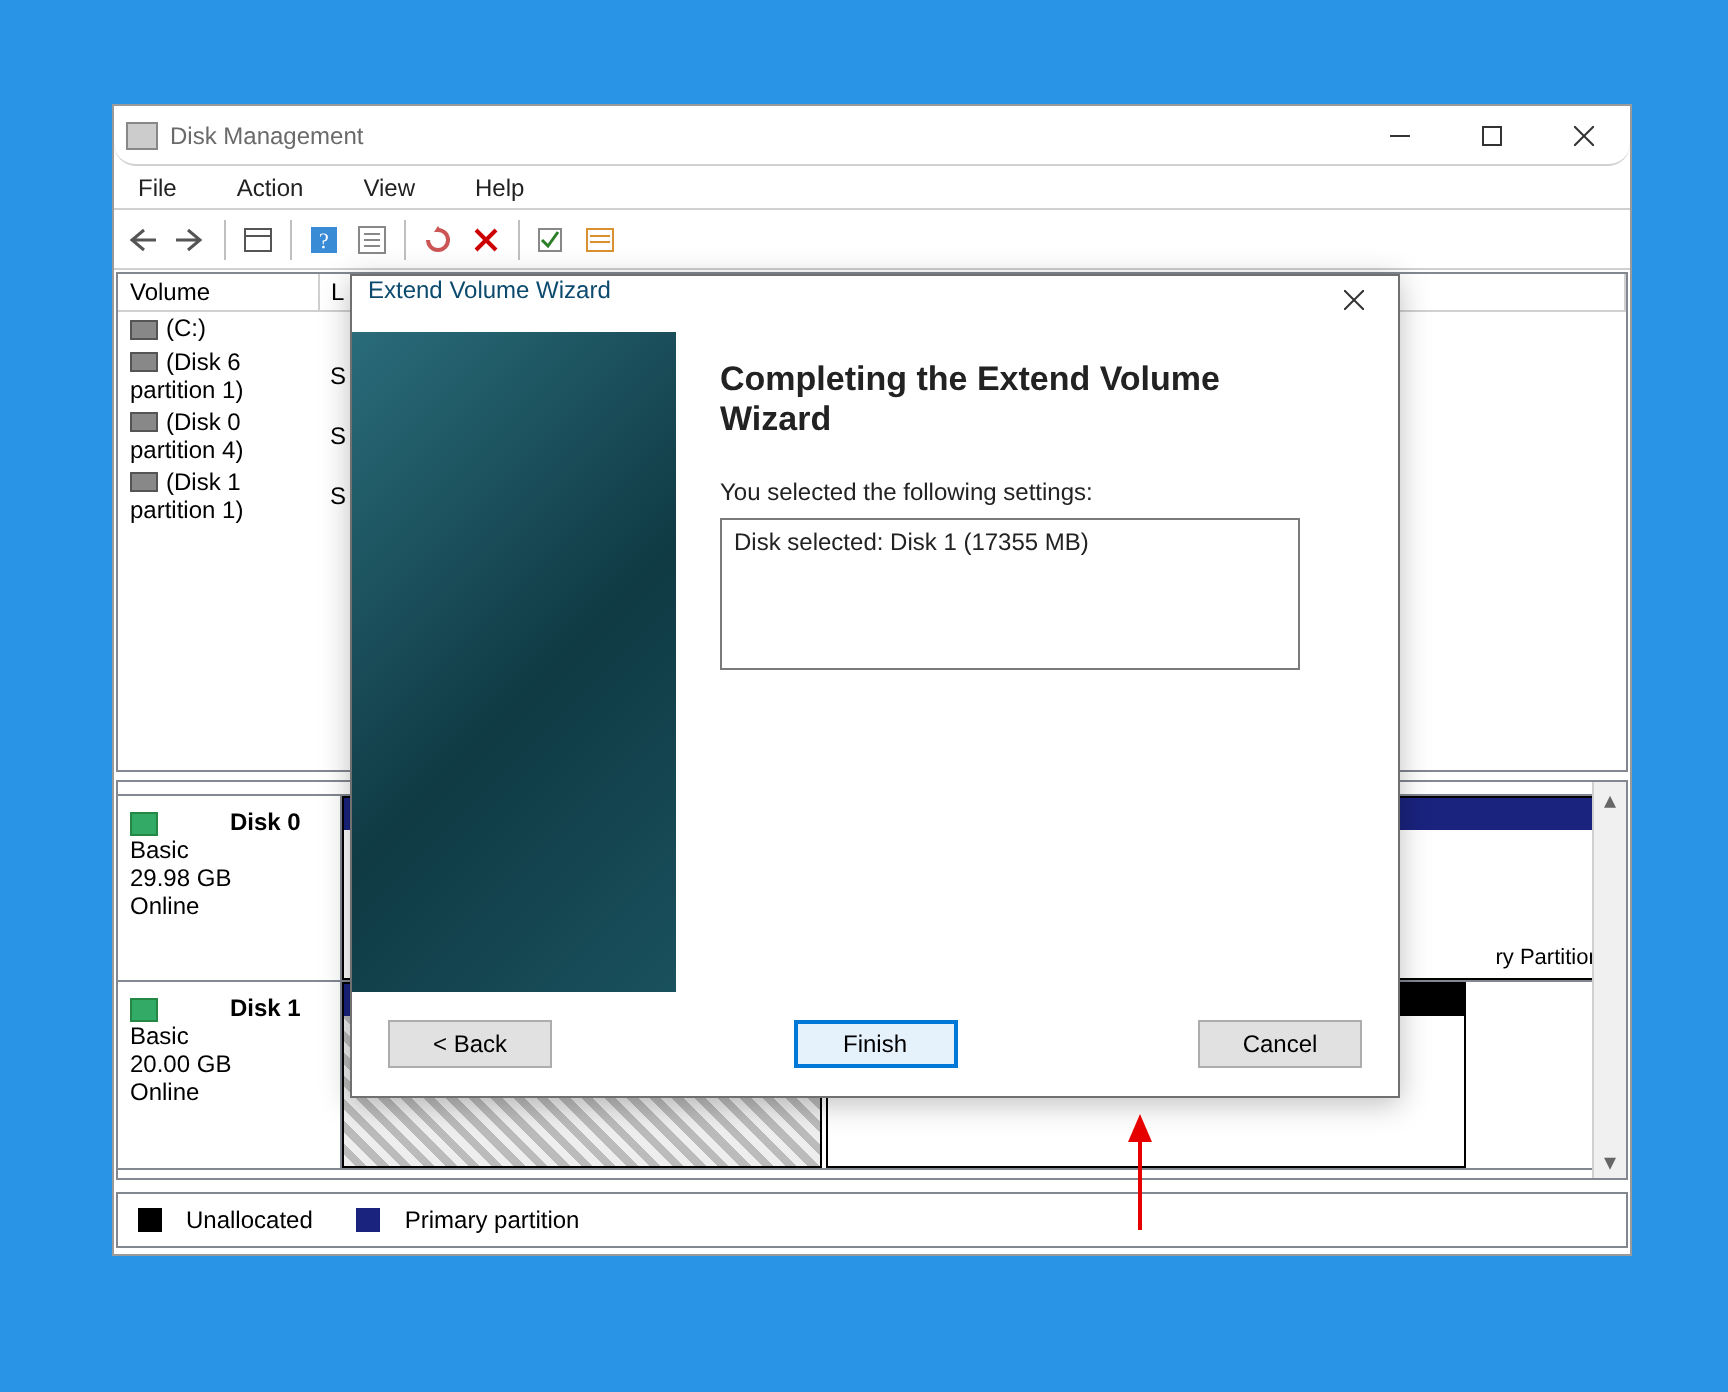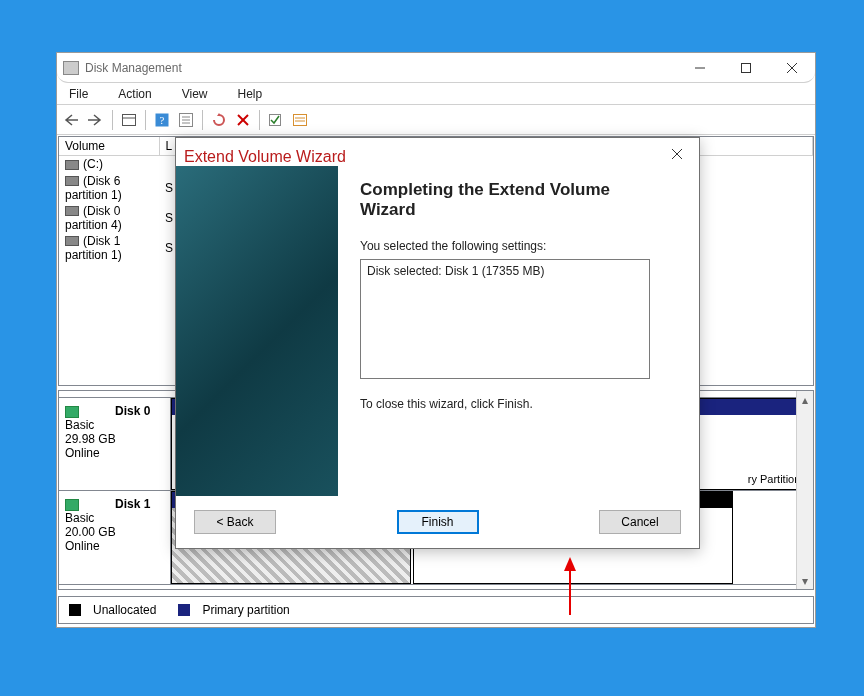--- a/index.html
+++ b/index.html
@@ -50,28 +50,28 @@
   .swatch { width:12px; height:12px; display:inline-block; margin-right:4px; vertical-align:middle;}
   .sw-unalloc { background:#000; }
   .sw-primary { background:#1a237e; }
 
   
   .wizard {
     position:absolute; left:175px; top:137px; width:525px; height:412px;
     background:#fff; border:1px solid #707070; box-shadow:0 3px 14px rgba(0,0,0,0.25);
     z-index:50;
   }
-  .wiz-title { height:28px; display:flex; align-items:flex-end; padding:0 8px; font-size:16px; color:#b91c1c; }
+  .wiz-title { height:28px; display:flex; align-items:flex-start; padding:0 8px; font-size:12px; color:#0c4a6e; }
   .wiz-close { margin-left:auto; width:28px; height:24px; display:flex; align-items:center; justify-content:center; font-size:15px; }
   .wiz-body { position:absolute; left:0; right:0; top:28px; bottom:52px; display:flex; }
   .wiz-side { width:162px; background: linear-gradient(135deg,#2a6c7a,#0f3a44 55%,#19515d); }
   .wiz-main { flex:1; padding:14px 32px 10px 22px; display:flex; flex-direction:column; color:#222; }
   .wiz-heading { font-size:17px; font-weight:bold; line-height:1.2; margin-bottom:18px; font-family:Tahoma, sans-serif;}
   .wiz-text { font-size:12px; margin-bottom:6px; }
-  .wiz-summary { width:290px; height:120px; border:1px solid #7a7a7a; padding:4px 6px; font-size:12px; background:#fff; }
+  .wiz-summary { width:290px; height:76px; border:1px solid #7a7a7a; padding:4px 6px; font-size:12px; background:#fff; }
   .wiz-footer { position:absolute; left:0; right:0; bottom:0; height:52px; display:flex; align-items:center; justify-content:space-between; padding:0 18px; gap:10px; border-top:0; }
   .wbtn { width:82px; height:24px; border:1px solid #adadad; background:#e1e1e1; font-size:12px; display:flex; align-items:center; justify-content:center; }
   .wbtn.primary { border:2px solid #0078d7; background:#e5f1fb; }
 
   
   .arrow { position:absolute; left:555px; top:557px; z-index:100; pointer-events:none; }
 </style>
 </head>
 <body>
 
@@ -285,21 +285,20 @@
   </div>
   <div class="wiz-body">
     <div class="wiz-side"></div>
     <div class="wiz-main">
       <div class="wiz-heading">Completing the Extend Volume Wizard</div>
       <div class="wiz-text">You selected the following settings:</div>
       <div class="wiz-summary">
         <span>Disk selected: Disk 1 (17355 MB)</span>
       </div>
       <div style="height:18px"></div>
-      <div class="wiz-text">To close this wizard, click Finish.</div>
     </div>
   </div>
   <div class="wiz-footer">
     <div class="wbtn">&lt; Back</div>
     <div class="wbtn primary">Finish</div>
     <div class="wbtn">Cancel</div>
   </div>
 </div>
 
 <svg class="arrow" width="30" height="60">

